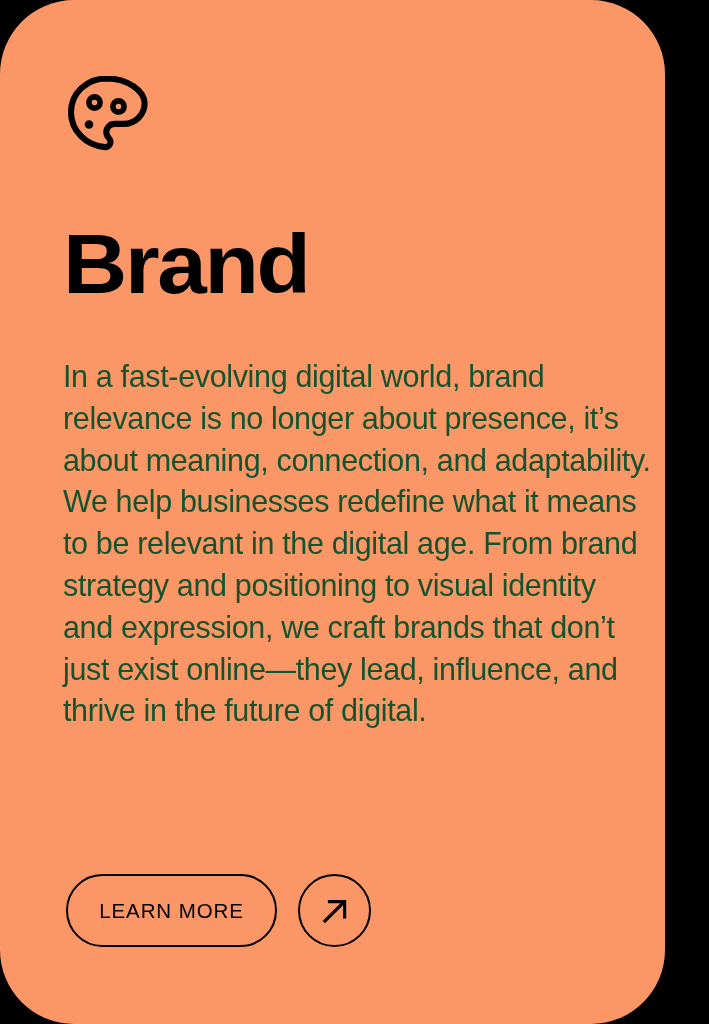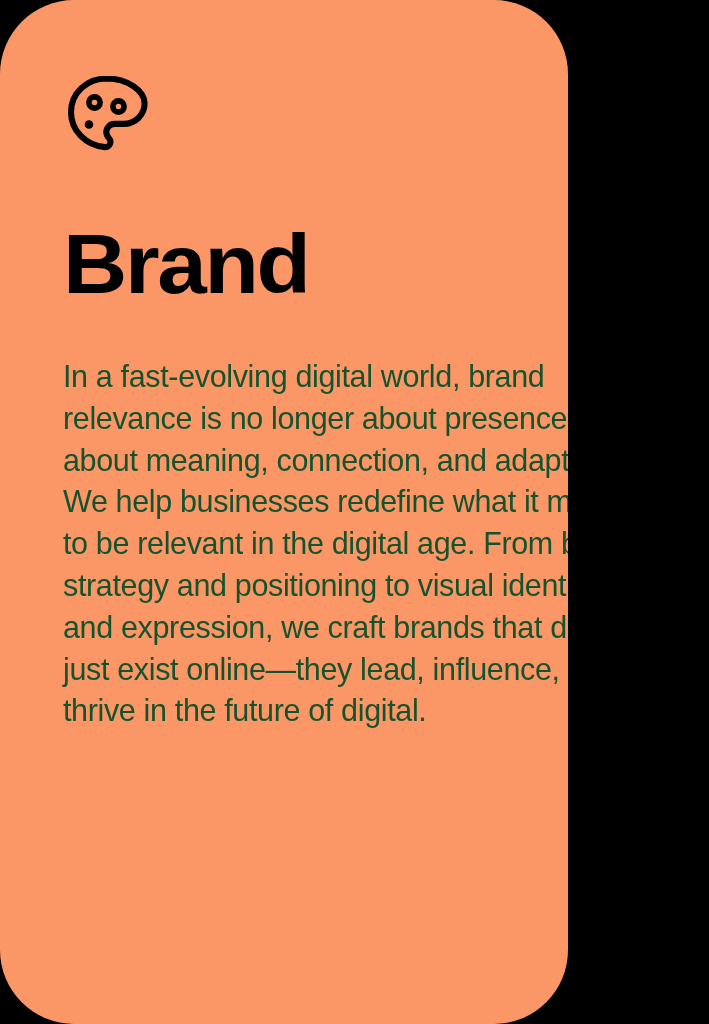--- a/index.html
+++ b/index.html
@@ -14,21 +14,21 @@
 
   body {
     font-family: "Liberation Sans", sans-serif;
     -webkit-font-smoothing: antialiased;
   }
 
   .card {
     position: absolute;
     left: 0;
     top: 0;
-    width: 568px;
+    width: 665px;
     height: 1024px;
     background: #FB9667;
     border-radius: 74px;
     overflow: hidden;
   }
 
   
   .icon-wrap {
     position: absolute;
     left: 65px;
@@ -125,14 +125,24 @@
       <circle cx="29.5" cy="28.5" r="5.6" stroke="#000000" stroke-width="5.6"></circle>
       <circle cx="53.5" cy="32.5" r="5.6" stroke="#000000" stroke-width="5.6"></circle>
       <circle cx="24.0" cy="50.5" r="4.3" fill="#000000"></circle>
     </svg>
   </div>
 
   <h1 class="heading">Brand</h1>
 
   <p class="body-copy">In a fast-evolving digital world, brand relevance is no longer about presence, it’s about meaning, connection, and adaptability. We help businesses redefine what it means to be relevant in the digital age. From brand strategy and positioning to visual identity and expression, we craft brands that don’t just exist online—they lead, influence, and thrive in the future of digital.</p>
 
+  <div class="actions">
+    <button class="pill-btn">LEARN MORE</button>
+
+    <button class="arrow-btn">
+      <svg width="38" height="38" viewBox="0 0 38 38" fill="none" xmlns="http://www.w3.org/2000/svg">
+        <path d="M9 29 L28 10" stroke="#000000" stroke-width="3.2" stroke-linecap="square"></path>
+        <path d="M13.5 9.6 L28.6 9.6 L28.6 24.8" stroke="#000000" stroke-width="3.2" stroke-linecap="square" stroke-linejoin="miter"></path>
+      </svg>
+    </button>
+  </div>
 
 </div>
 
 </body></html>

